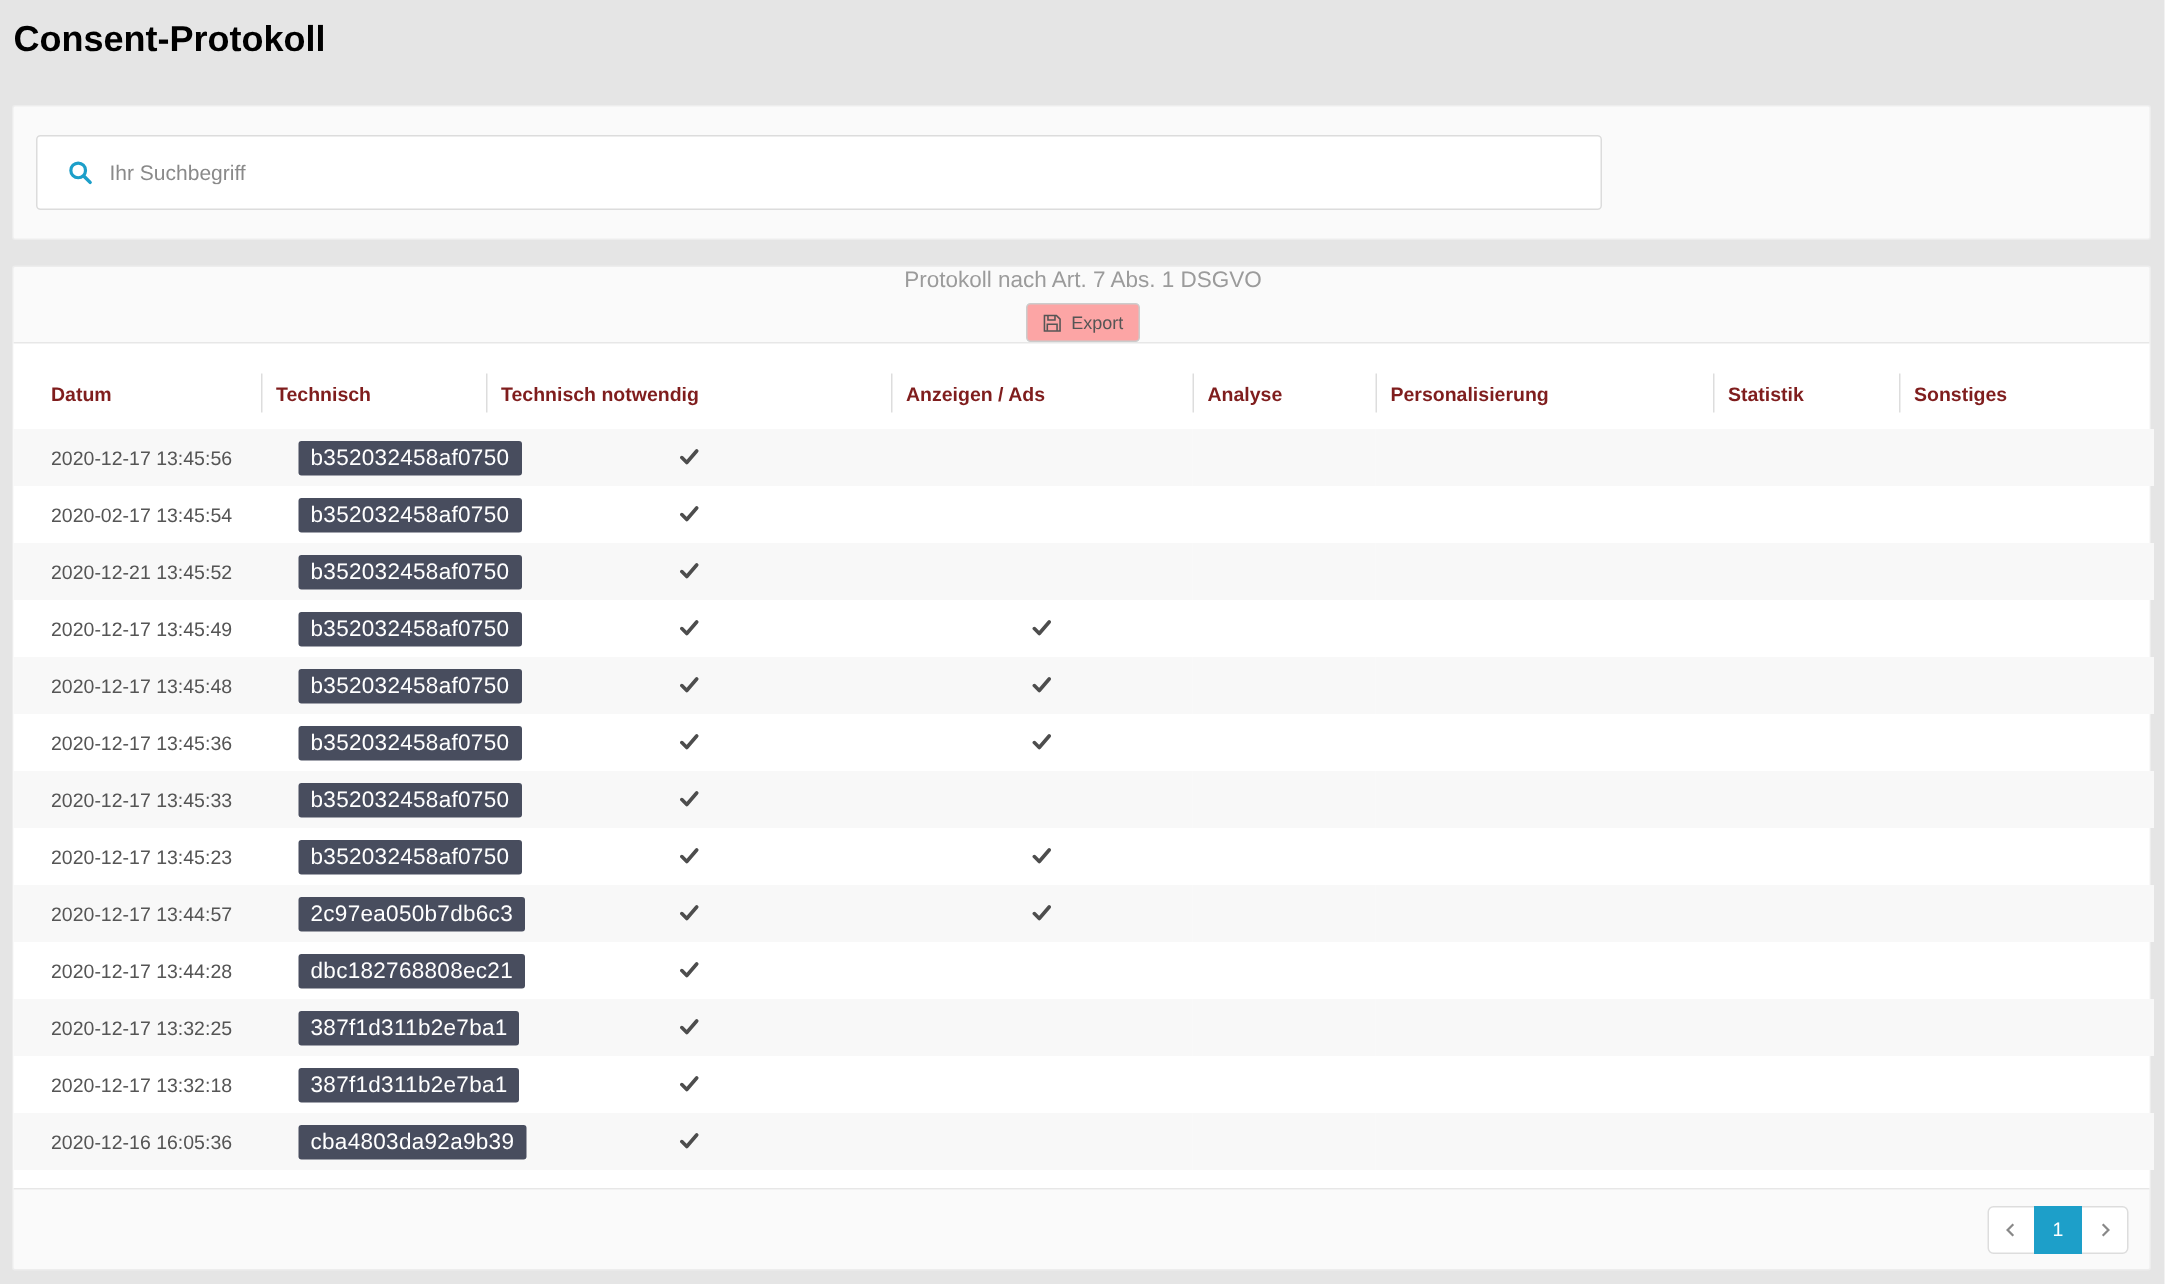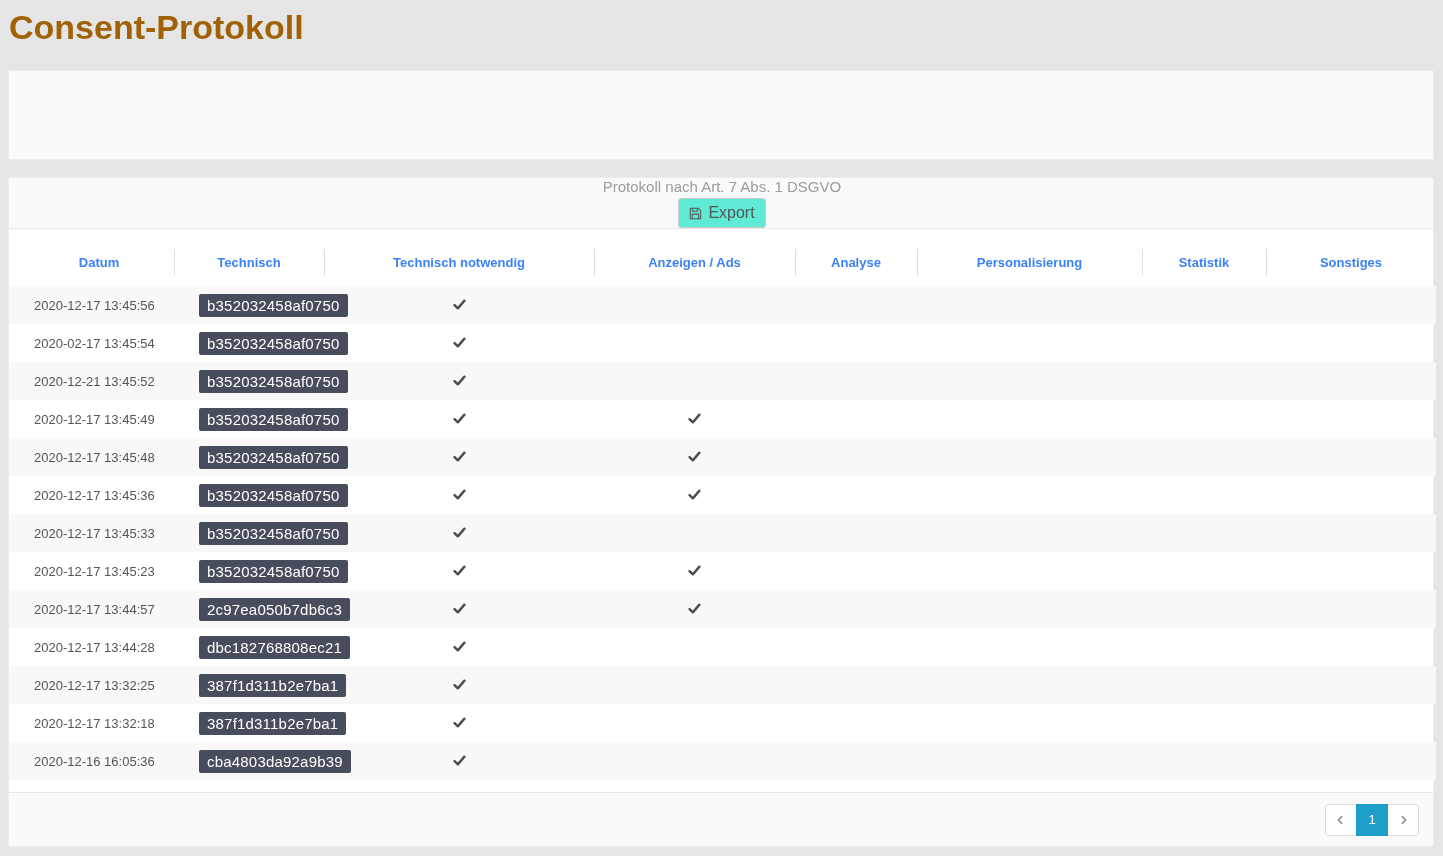--- a/index.html
+++ b/index.html
@@ -11,21 +11,21 @@
   *{box-sizing:border-box;}
   html,body{margin:0;padding:0;}
   body{
     width:1443px;height:856px;overflow:hidden;
     background:#e5e5e5;color:#555;
     font-family:"Liberation Sans",sans-serif;
   }
   .wrap{padding:0 9px 0 8px;}
   h1{
     margin:0;padding:10px 0 0 1px;
-    font-size:34px;line-height:34px;font-weight:bold;color:#a16207;
+    font-size:24px;line-height:34px;font-weight:bold;color:#000000;
   }
   .panel{
     background:#fafafa;border:1px solid #ededed;border-radius:2px;
   }
   
   .search-panel{
     margin-top:26px;height:90px;
     display:flex;align-items:center;gap:20px;padding:0 15px;
   }
   .input-wrap{position:relative;width:1044px;height:50px;flex:0 0 auto;}
@@ -49,31 +49,31 @@
   
   .protocol-panel{margin-top:17px;}
   .panel-head{
     height:50px;display:flex;align-items:center;justify-content:space-between;
     padding:0 13px 0 15px;
     flex-direction:column;
   }
   .panel-title{font-size:15px;color:#9b9b9b;}
   .btn-export{
     display:inline-flex;align-items:center;gap:6px;
-    background:#5eead4;border:1px solid #ccc;border-radius:3px;
-    padding:5px 10px;font-size:16px;color:#555;font-family:inherit;cursor:pointer;
+    background:#fca5a5;border:1px solid #ccc;border-radius:3px;
+    padding:5px 10px;font-size:12px;color:#555;font-family:inherit;cursor:pointer;
   }
   .table-wrap{
     background:#fff;
     border-top:1px solid #e7e7e7;border-bottom:1px solid #e7e7e7;
     padding:14px 0 12px;
   }
   table{width:100%;border-collapse:collapse;table-layout:fixed;}
   th{
-    text-align:center;font-size:13px;font-weight:bold;color:#3b82f6;
+    text-align:left;font-size:13px;font-weight:bold;color:#7f1d1d;
     padding:12px 10px 16px 10px;position:relative;vertical-align:middle;
   }
   th:first-child{padding-left:25px;}
   th + th::before{
     content:"";position:absolute;left:0;top:6px;height:26px;width:1px;background:#ddd;
   }
   td{
     height:38px;font-size:13px;color:#555;
     padding:0 10px 0 25px;vertical-align:middle;
   }
@@ -128,20 +128,26 @@
       <polyline points="4.8,2.2 8.6,6 4.8,9.8" fill="none" stroke="currentColor" stroke-width="1.5"></polyline>
     </symbol>
   </defs>
 </svg>
 
 <div class="wrap">
 
   <h1>Consent-Protokoll</h1>
 
   <section class="panel search-panel">
+    <div class="input-wrap">
+      <svg class="lens" width="17" height="17">
+          <use href="#i-lens"></use>
+        </svg>
+      <input class="search-input" type="text" placeholder="Ihr Suchbegriff" style="">
+    </div>
   </section>
 
   <section class="panel protocol-panel">
     <div class="panel-head">
       <span class="panel-title">Protokoll nach Art. 7 Abs. 1 DSGVO</span>
       <button class="btn-export">
         <svg width="13" height="13">
             <use href="#i-floppy"></use>
           </svg>
         <span>Export</span>

